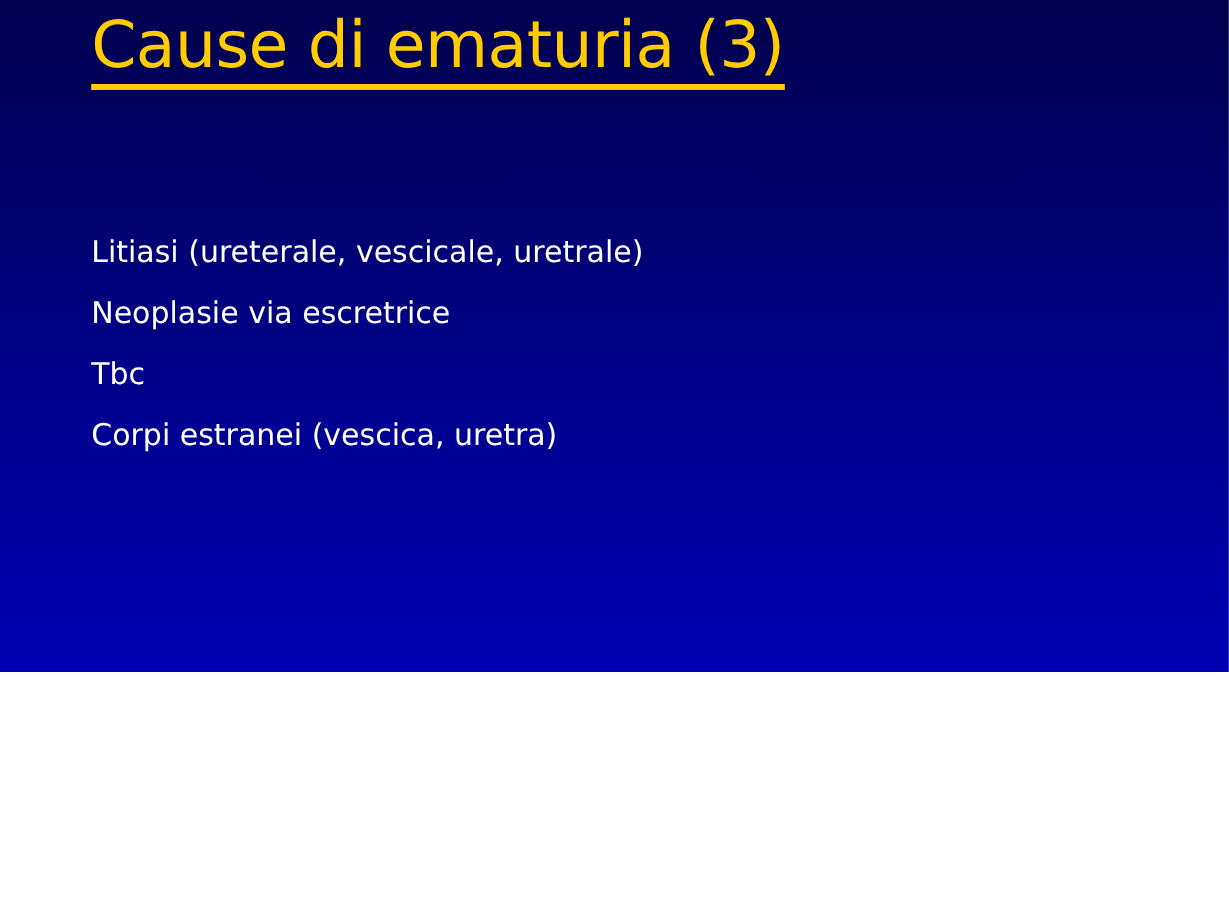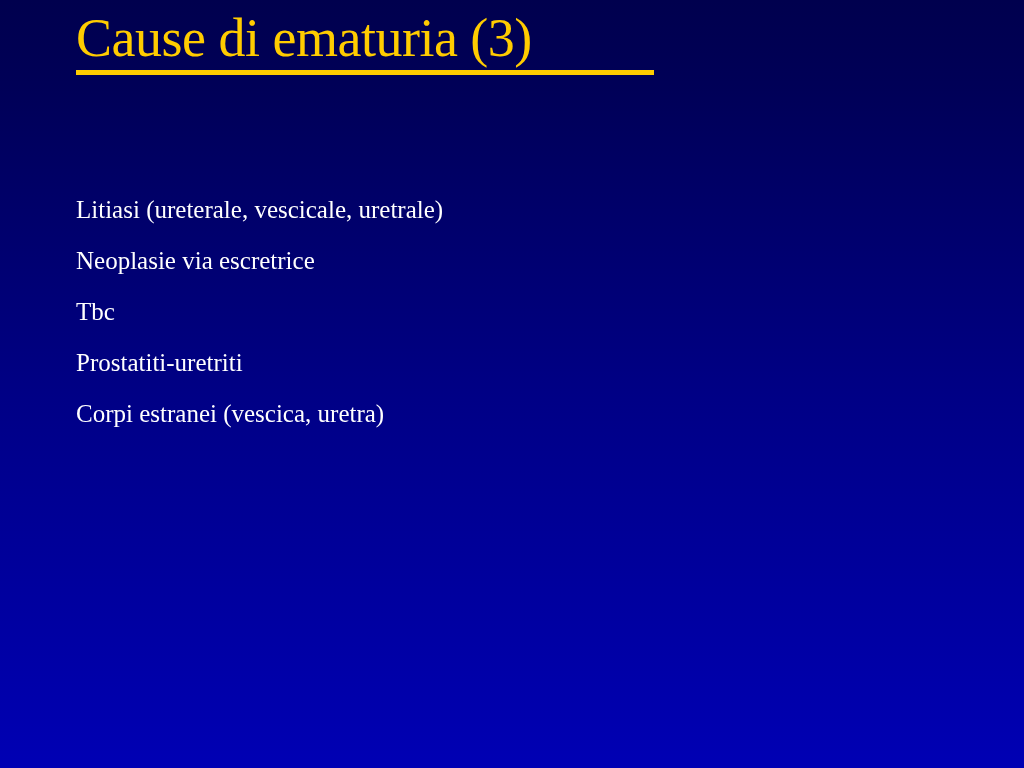--- a/index.html
+++ b/index.html
@@ -9,33 +9,32 @@
   body {
     width: 1024px;
     height: 768px;
     overflow: hidden;
     font-family: "DejaVu Sans", sans-serif;
   }
 
   #slide {
     position: relative;
     width: 1024px;
-    height: 768px;
+    height: 560px;
     background: linear-gradient(to bottom,
         #00004e 0%,
         #000058 12%,
         #000066 24%,
         #000076 38%,
         #000084 50%,
         #000093 65%,
         #0000a1 80%,
         #0000ad 93%,
         #0000b4 100%);
     overflow: hidden;
-    font-family: Liberation Serif, serif;
   }
 
   
   #title-block {
     position: absolute;
     left: 76px;
     top: 8px;
     width: 880px;
   }
   #slide-title {
@@ -109,17 +108,16 @@
   <div id="title-block">
     <h1 id="slide-title">Cause di ematuria (3)</h1>
     <div id="title-rule" style="width: 578px;"></div>
   </div>
 
 
   <ul id="body-list">
     <li>Litiasi (ureterale, vescicale, uretrale)</li>
     <li>Neoplasie via escretrice</li>
     <li>Tbc</li>
-    <li>Prostatiti-uretriti</li>
     <li>Corpi estranei (vescica, uretra)</li>
   </ul>
 
 </div>
 
 </body></html>

